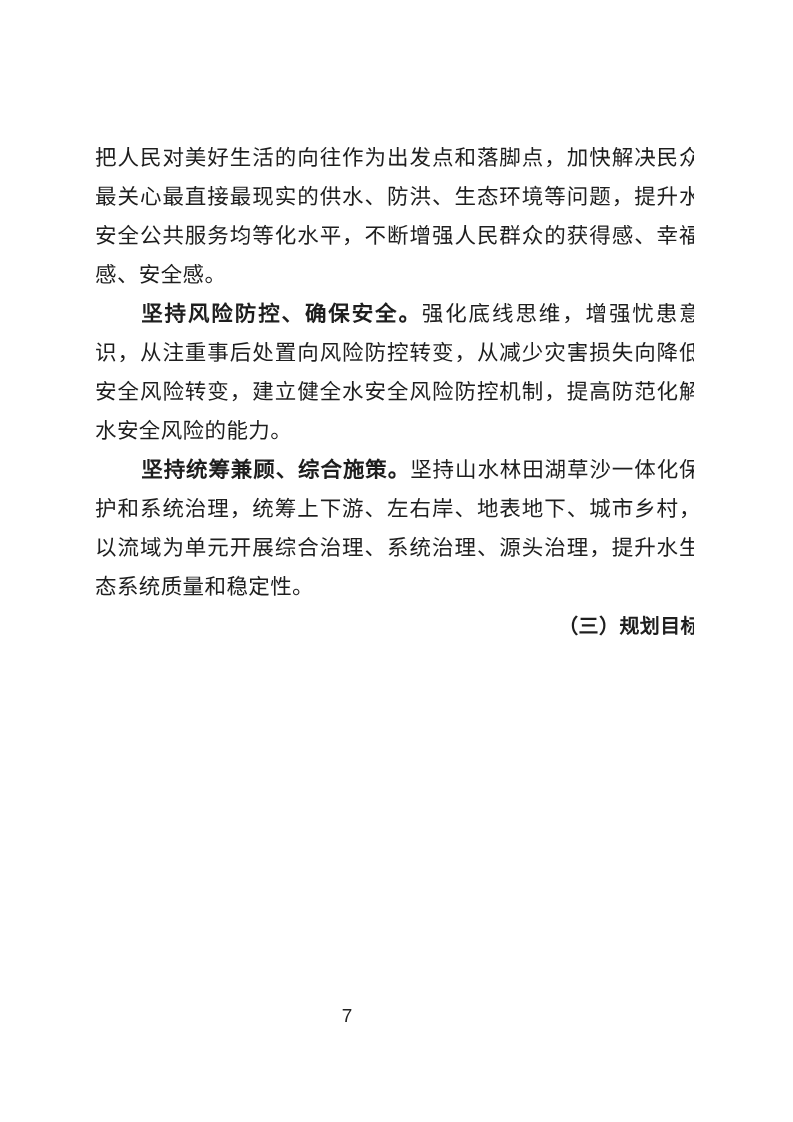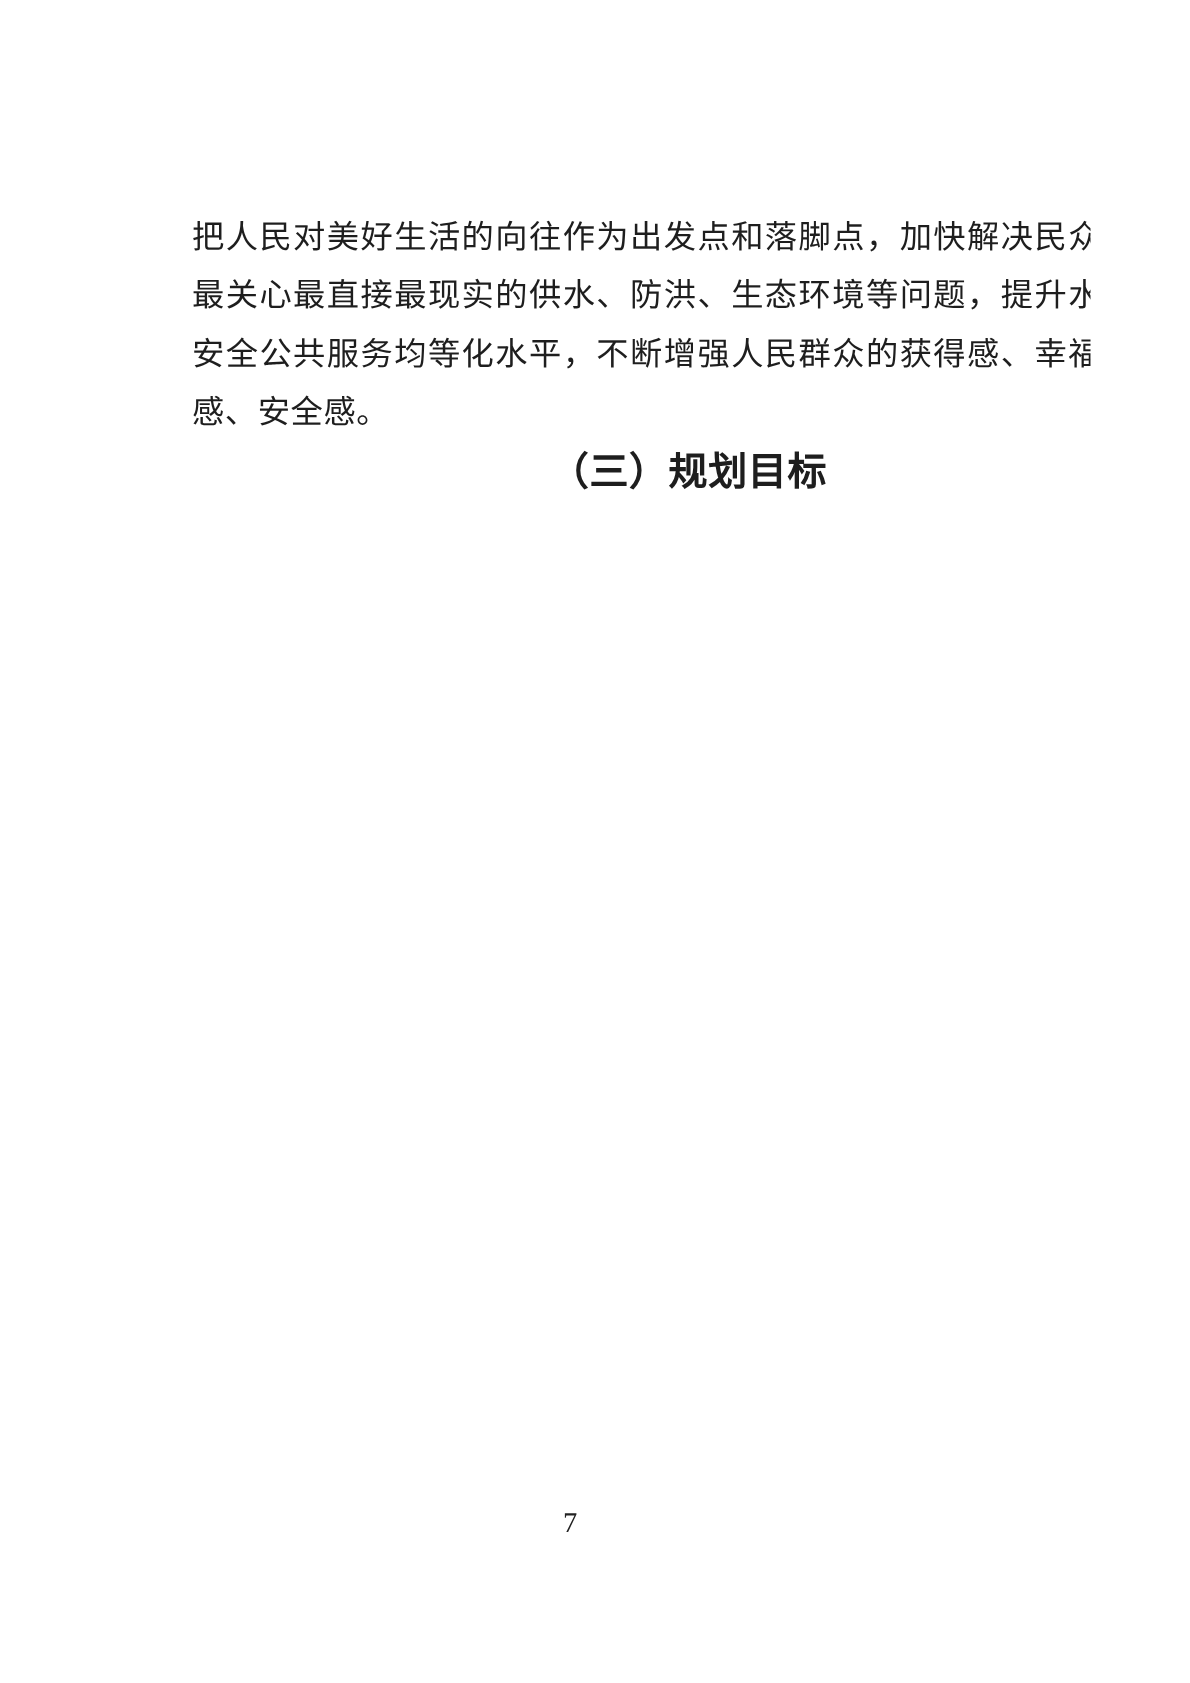--- a/index.html
+++ b/index.html
@@ -6,23 +6,22 @@
     margin: 0;
     padding: 0;
     background: #ffffff;
   }
   .page {
     position: relative;
     width: 694px;
     height: 1122px;
     background: #ffffff;
     overflow: hidden;
-    font-family: Liberation Serif, serif;
+    font-family: Liberation Sans, sans-serif;
     color: #1e1e1e;
-    margin-left: 33px;
   }
   .text-block {
     position: absolute;
     left: 95px;
     top: 139px;
     width: 606px;
     font-size: 21.5px;
     line-height: 39px;
     text-align: justify;
     text-justify: inter-character;
@@ -35,25 +34,25 @@
   }
   .para.no-indent {
     text-indent: 0;
   }
   .lead {
     font-weight: bold;
   }
   .heading {
     margin: 0;
     padding: 0;
-    font-size: 26px;
+    font-size: 20px;
     line-height: 39px;
     font-weight: bold;
     text-indent: 2.15em;
-    text-align: center;
+    text-align: right;
   }
   .page-number {
     position: absolute;
     top: 1003px;
     left: 0;
     width: 100%;
     text-align: center;
     font-size: 19px;
     line-height: 26px;
     color: #222222;
@@ -62,21 +61,23 @@
 </head>
 <body>
 
 <div class="page">
 
   <main class="text-block">
 
     <p class="para no-indent">把人民对美好生活的向往作为出发点和落脚点，加快解决民众最关心最直接最现实的供水、防洪、生态环境等问题，提升水安全公共服务均等化水平，不断增强人民群众的获得感、幸福感、安全感。</p>
 
 
+    <p class="para"><span class="lead">坚持风险防控、确保安全。</span><span>强化底线思维，增强忧患意识，从注重事后处置向风险防控转变，从减少灾害损失向降低安全风险转变，建立健全水安全风险防控机制，提高防范化解水安全风险的能力。</span></p>
 
+    <p class="para"><span class="lead">坚持统筹兼顾、综合施策。</span><span>坚持山水林田湖草沙一体化保护和系统治理，统筹上下游、左右岸、地表地下、城市乡村，以流域为单元开展综合治理、系统治理、源头治理，提升水生态系统质量和稳定性。</span></p>
 
 
     <h3 class="heading">（三）规划目标</h3>
 
 
   </main>
 
   <footer class="page-number">7</footer>
 
 </div>

